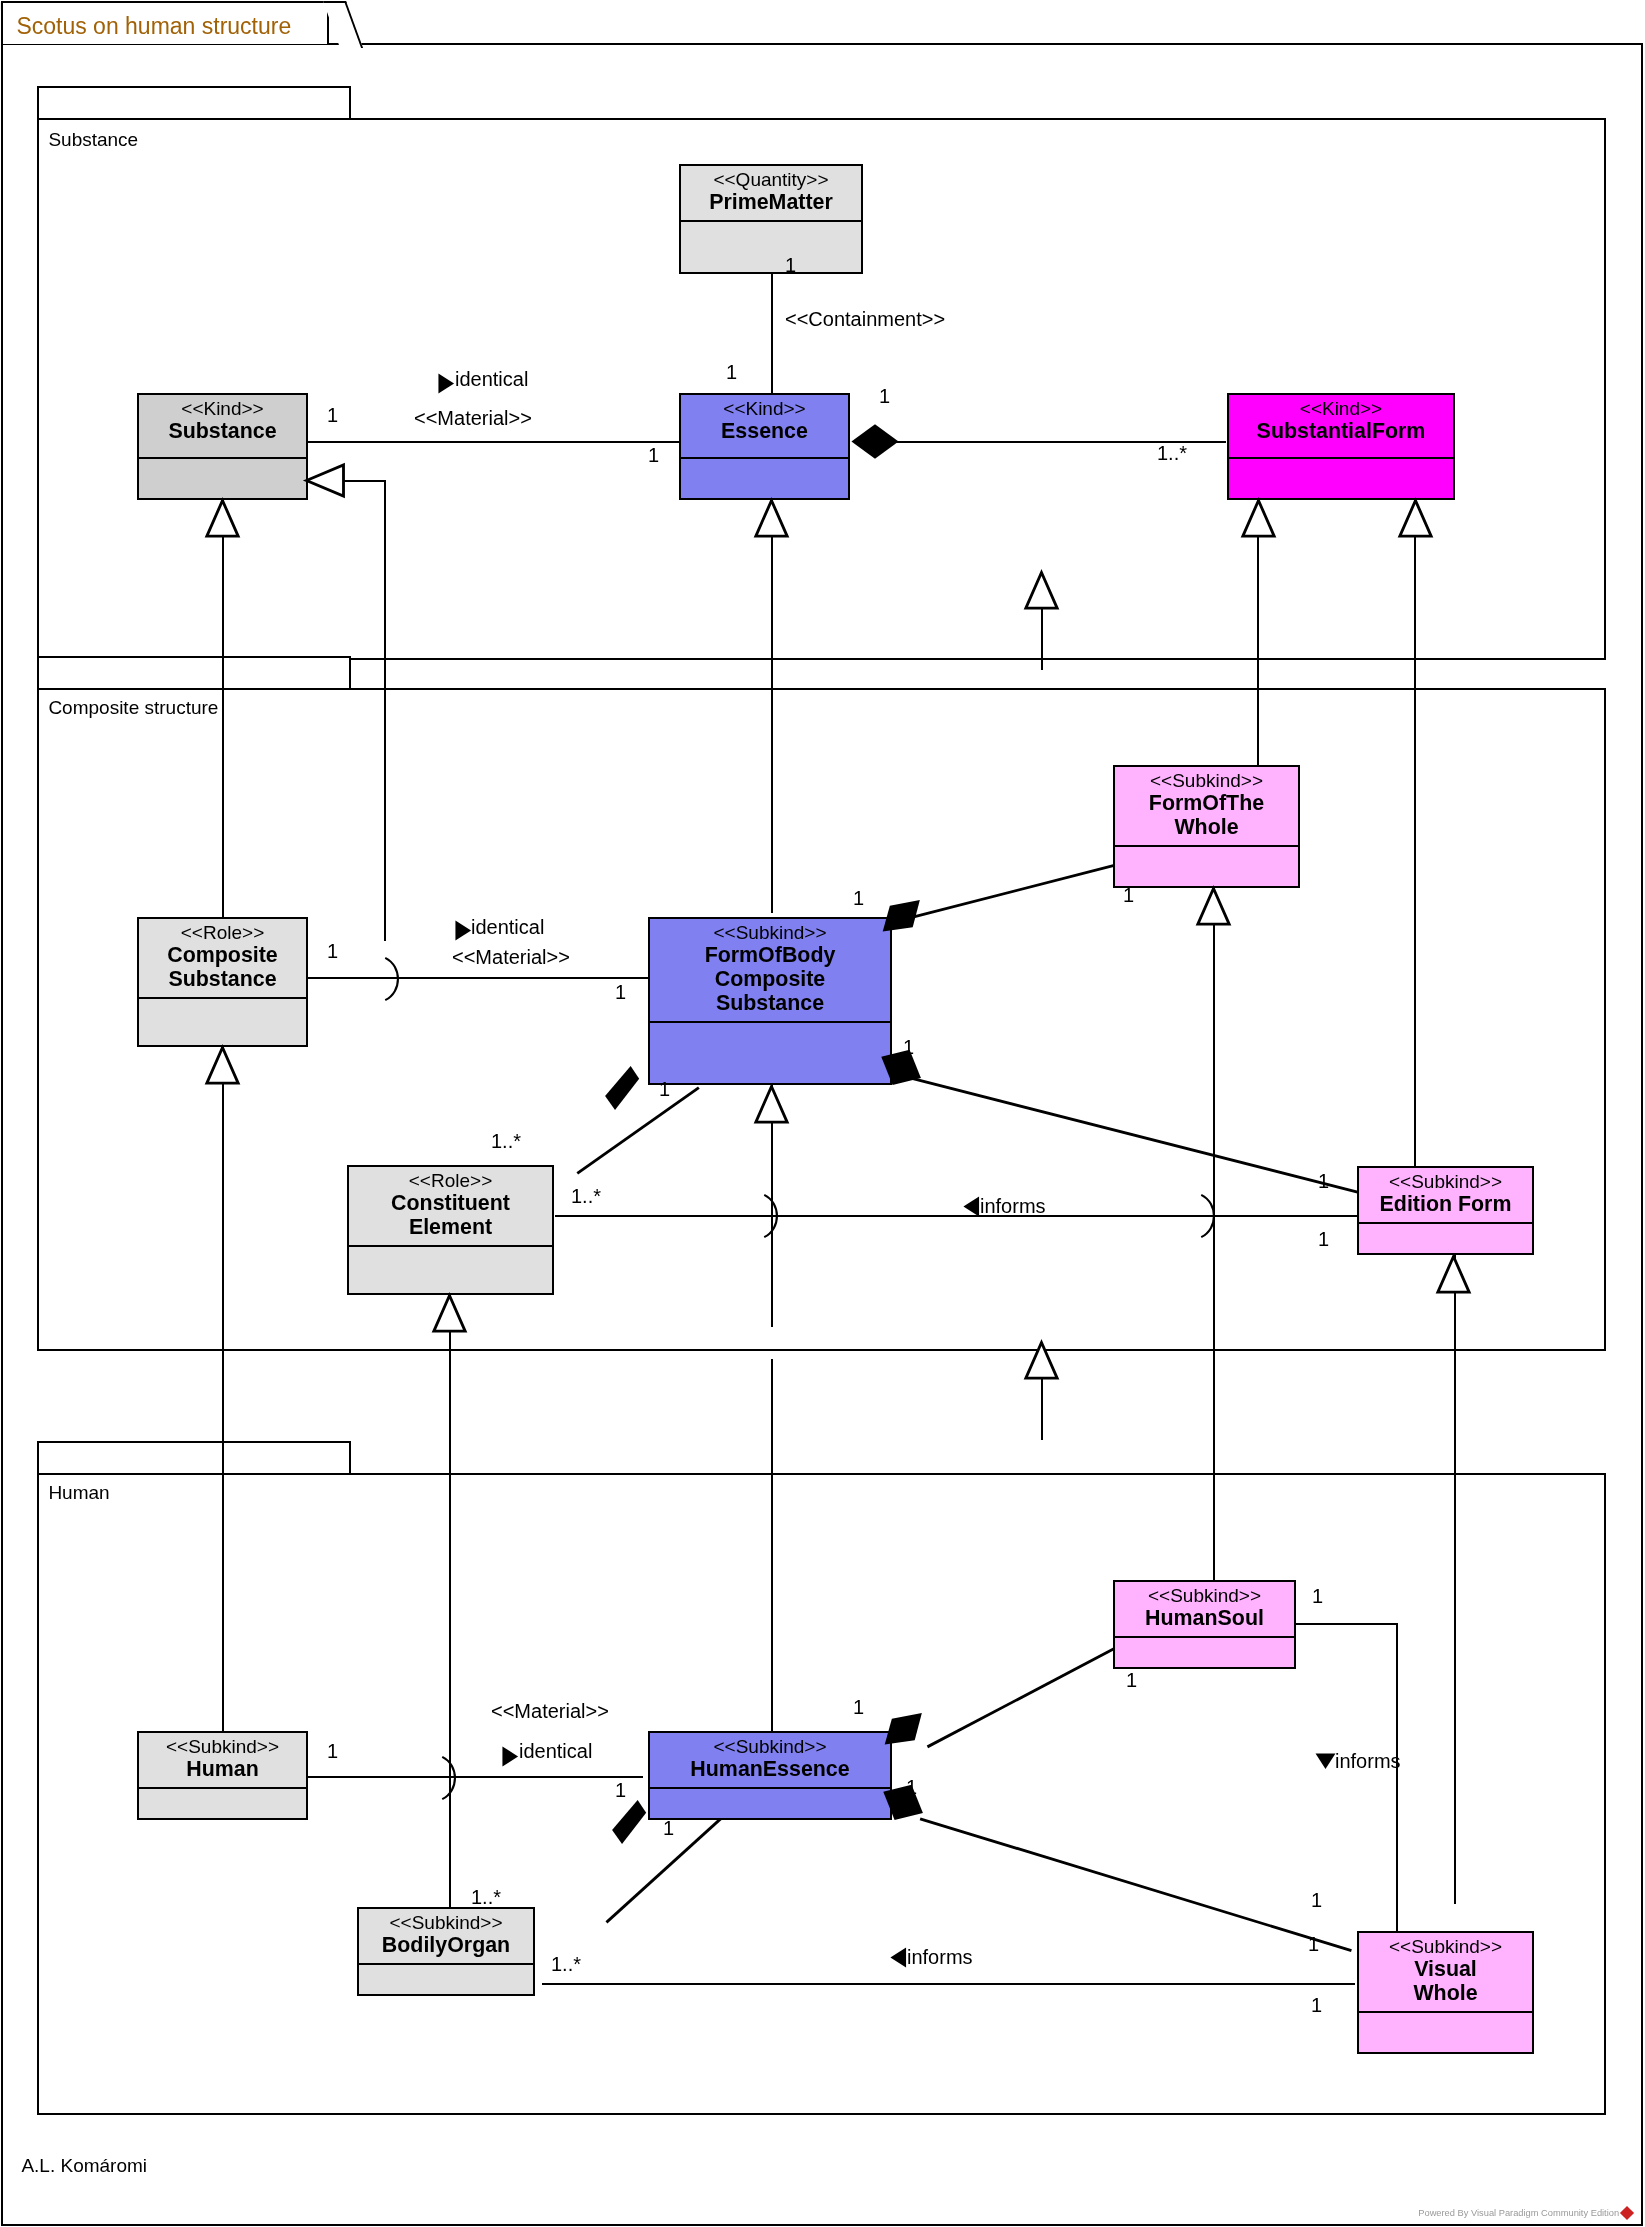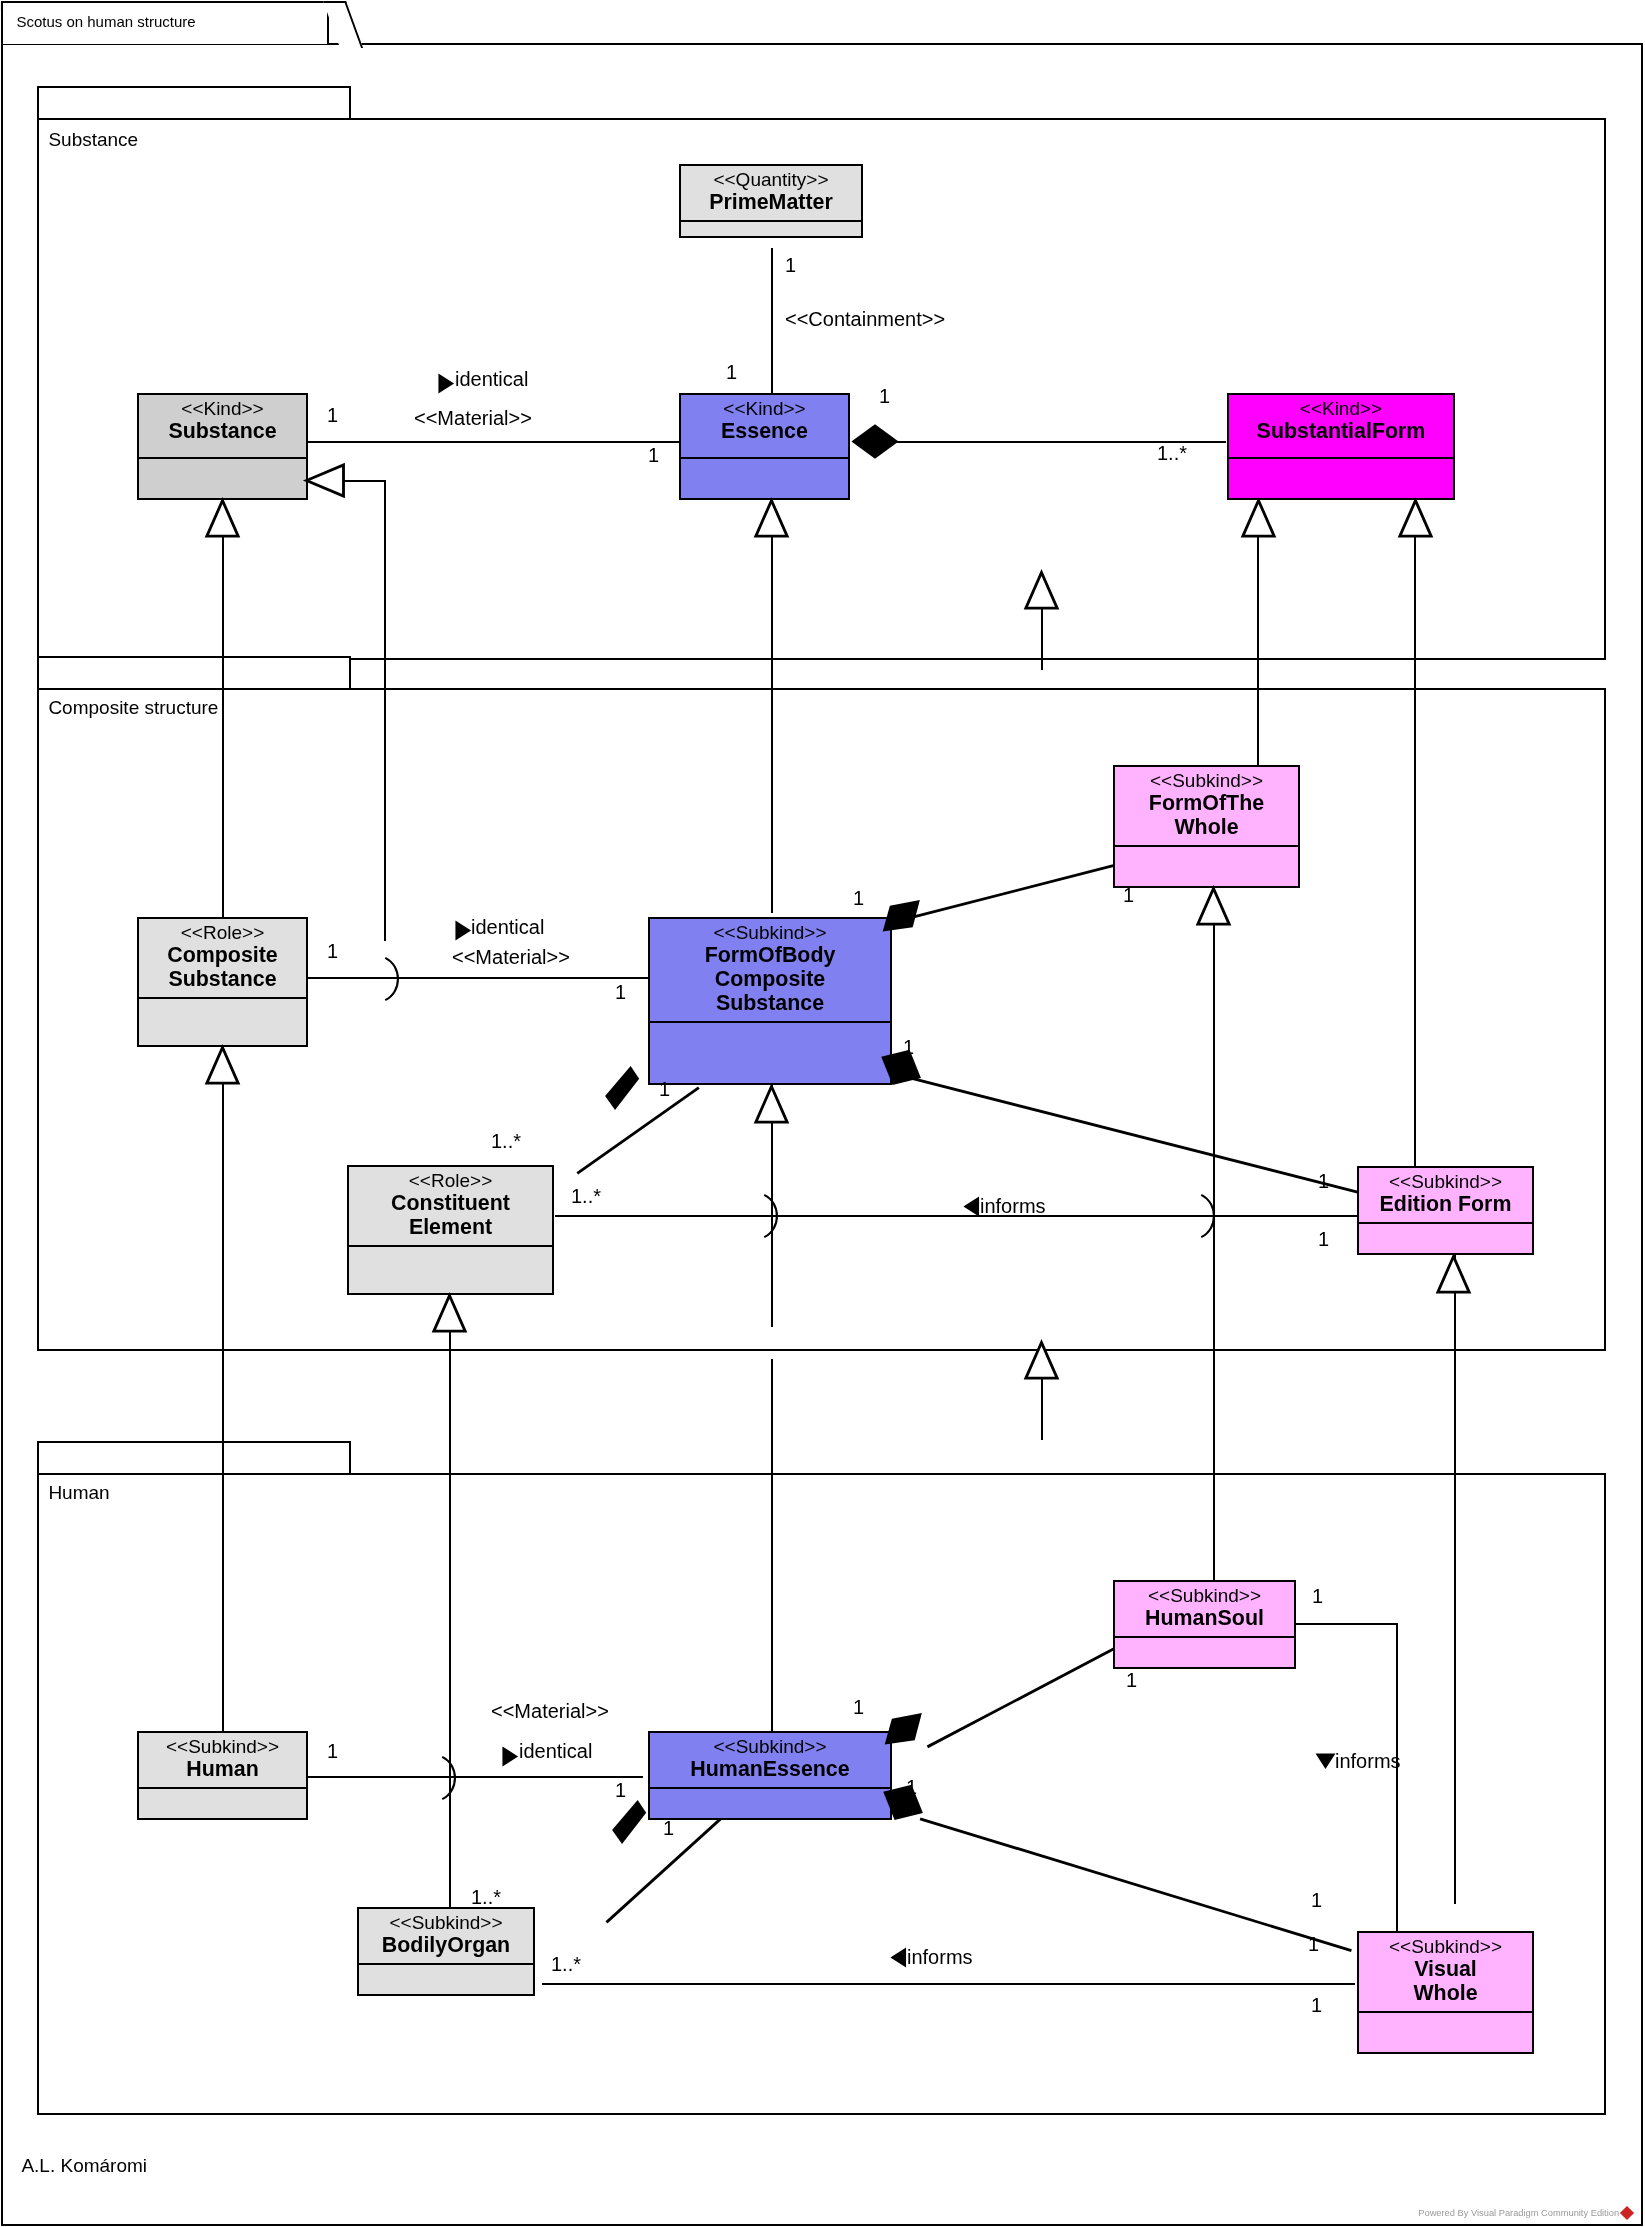--- a/index.html
+++ b/index.html
@@ -25,21 +25,21 @@
     content:""; position:absolute; right:-18.5px; top:-2.1px;
     width:21.4px; height:45px;
     border-right:2.1px solid #000;
     transform: skewX(20deg);
     transform-origin: top left;
     background:#fff;
     border-top:2.1px solid #000;
   }
   .frame-tab-label {
     position:absolute; left:13px; top:10px;
-    font-size:15px; color:#000000; white-space:nowrap;
+    font-size:23px; color:#a16207; white-space:nowrap;
   }
   .frame-body {
     position:absolute; left:1.4px; top:43px;
     width:1642px; height:2183px;
     border:2.1px solid #000;
     box-sizing:border-box;
     background:transparent;
     z-index:1;
   }
 
@@ -266,21 +266,21 @@
   <div class="ln lnh" style="left:542px; top:1983px; width:813px;"></div>
 
    FormOfBody informs (elbow, right side) --&gt;
   <div class="ln lnh" style="left:1295px; top:1623px; width:103px;"></div>
   <div class="ln lnv" style="left:1396px; top:1623px; height:328px;"></div>
 
 
   
 
   
-  <div class="cls c-gray2" style="left:679px; top:164px; width:184px; height:74px;">
+  <div class="cls c-gray2" style="left:679px; top:164px; width:184px; height:110px;">
     <div class="head">
       <div class="stereo">&lt;&lt;Quantity&gt;&gt;</div>
       <div class="nm">PrimeMatter</div>
     </div>
     <div class="attr"></div>
   </div>
 
   
   <div class="cls c-gray" style="left:137px; top:393px; width:171px; height:107px;">
     <div class="head">

